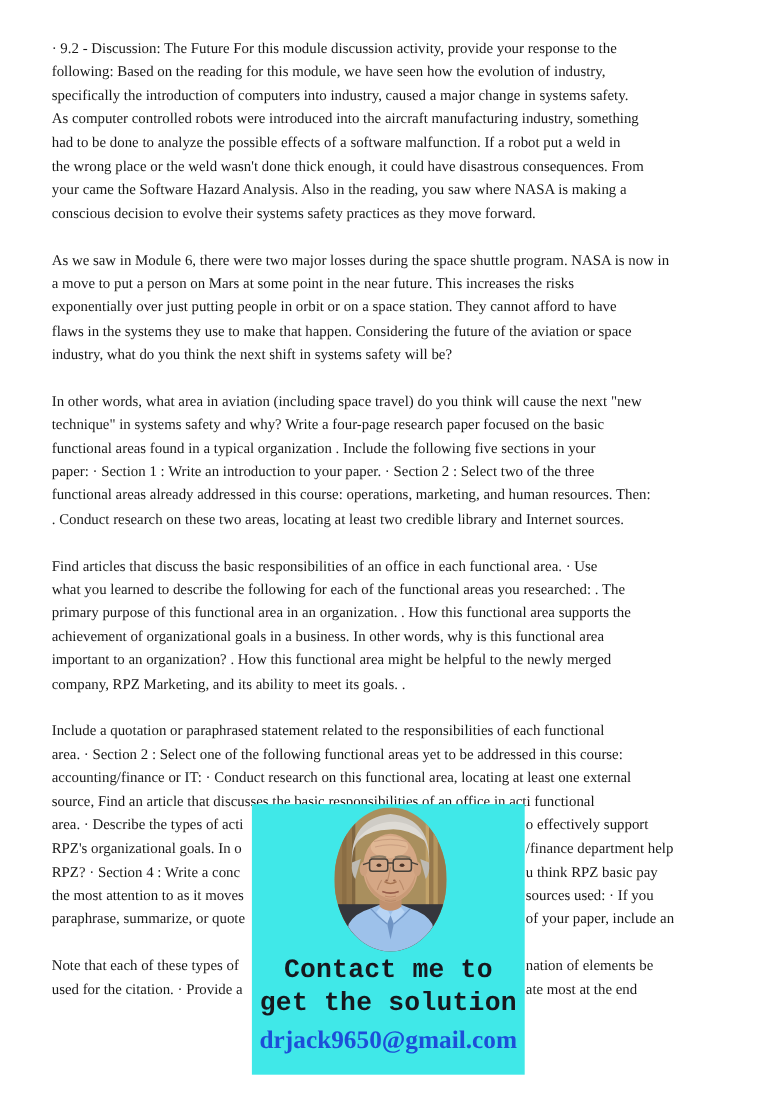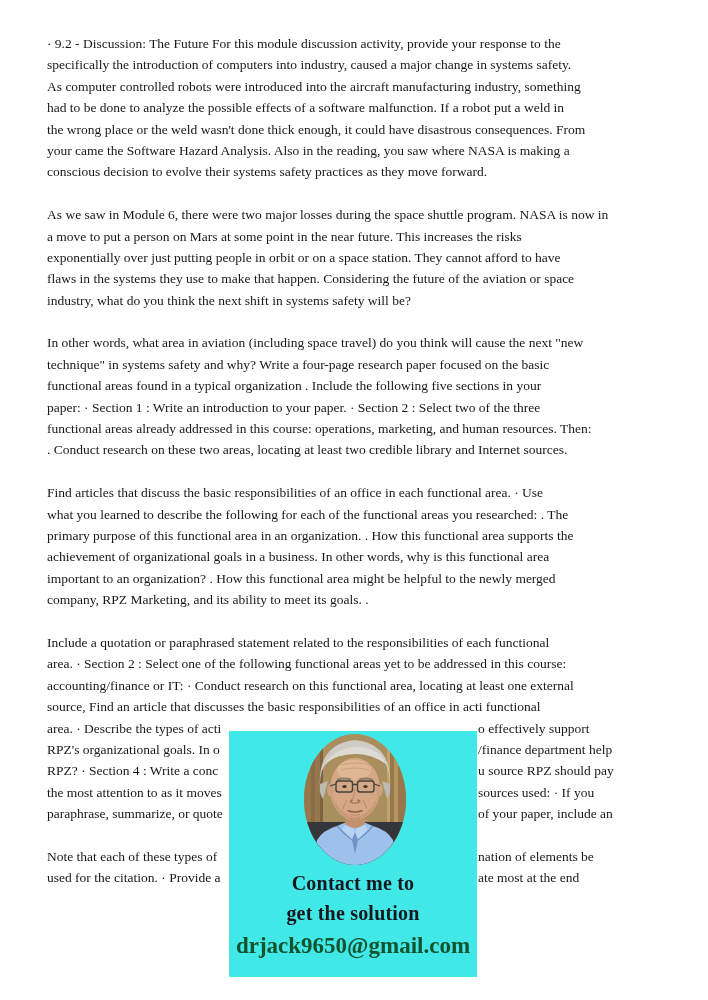--- a/index.html
+++ b/index.html
@@ -19,38 +19,39 @@
     position:absolute; left:229px; top:731px; width:248px; height:246px;
     text-align:center;
   }
   .photo {
     position:absolute; left:75px; top:3px; width:102px; height:131px;
   }
   .overlay-text {
     position:absolute; top:137px; left:0; width:100%;
   }
   .headline {
-    font-family:Liberation Serif, serif;
-    font-weight:700; font-size:20px; line-height:30px;
+    font-family:Liberation Mono, monospace;
+    font-weight:700; font-size:24px; line-height:30px;
     letter-spacing:0.2px;
   }
   .email {
     font-family:"Liberation Serif", serif;
     font-weight:700; font-size:23px; line-height:28px;
     margin-top:4px;
   }
 </style>
 </head>
 <body>
 
 <div class="page" style="background-color: rgb(255, 255, 255);">
 
   <div class="doc" style="color: rgb(24, 24, 24);">
       <div class="para">
         <div class="line">· 9.2 - Discussion: The Future For this module discussion activity, provide your response to the</div>
+        <div class="line">following: Based on the reading for this module, we have seen how the evolution of industry,</div>
         <div class="line">specifically the introduction of computers into industry, caused a major change in systems safety.</div>
         <div class="line">As computer controlled robots were introduced into the aircraft manufacturing industry, something</div>
         <div class="line">had to be done to analyze the possible effects of a software malfunction. If a robot put a weld in</div>
         <div class="line">the wrong place or the weld wasn't done thick enough, it could have disastrous consequences. From</div>
         <div class="line">your came the Software Hazard Analysis. Also in the reading, you saw where NASA is making a</div>
         <div class="line">conscious decision to evolve their systems safety practices as they move forward.</div>
       </div>
       <div class="para">
         <div class="line">As we saw in Module 6, there were two major losses during the space shuttle program. NASA is now in</div>
         <div class="line">a move to put a person on Mars at some point in the near future. This increases the risks</div>
@@ -74,21 +75,21 @@
         <div class="line">important to an organization? . How this functional area might be helpful to the newly merged</div>
         <div class="line">company, RPZ Marketing, and its ability to meet its goals. .</div>
       </div>
       <div class="para">
         <div class="line">Include a quotation or paraphrased statement related to the responsibilities of each functional</div>
         <div class="line">area. · Section 2 : Select one of the following functional areas yet to be addressed in this course:</div>
         <div class="line">accounting/finance or IT: · Conduct research on this functional area, locating at least one external</div>
         <div class="line">source, Find an article that discusses the basic responsibilities of an office in acti functional</div>
         <div class="line"><span class="frag-l">area. · Describe the types of acti</span><span class="frag-r">o effectively support</span></div>
         <div class="line"><span class="frag-l">RPZ's organizational goals. In o</span><span class="frag-r">/finance department help</span></div>
-        <div class="line"><span class="frag-l">RPZ? · Section 4 : Write a conc</span><span class="frag-r">u source RPZ should pay</span></div>
+        <div class="line"><span class="frag-l">RPZ? · Section 4 : Write a conc</span><span class="frag-r">u think RPZ basic pay</span></div>
         <div class="line"><span class="frag-l">the most attention to as it moves</span><span class="frag-r">sources used: · If you</span></div>
         <div class="line"><span class="frag-l">paraphrase, summarize, or quote</span><span class="frag-r">of your paper, include an</span></div>
       </div>
       <div class="para">
         <div class="line"><span class="frag-l">Note that each of these types of</span><span class="frag-r">nation of elements be</span></div>
         <div class="line"><span class="frag-l">used for the citation. · Provide a</span><span class="frag-r">ate most at the end</span></div>
       </div>
     </div>
 
   <div class="overlay" style="background-color: rgb(64, 232, 232);">
@@ -158,16 +159,16 @@
         <path d="M43.5,76.5 q7.5,3 15,0" stroke="#955C49" stroke-width="1.5" fill="none"></path>
         <path d="M46,80.5 q5,1.8 10,0" stroke="#C08A6B" stroke-width="1" fill="none"></path>
 
         <path d="M46,84.5 q5,2 10,0" stroke="#B98A69" stroke-width="0.9" fill="none"></path>
       </g>
     </svg>
 
     <div class="overlay-text" style="color: rgb(23, 23, 29);">
       <div class="headline">Contact me to</div>
       <div class="headline">get the solution</div>
-      <div class="email" style="color: #14532d;">drjack9650@gmail.com</div>
+      <div class="email" style="color: #1d4ed8;">drjack9650@gmail.com</div>
     </div>
   </div>
 </div>
 
 </body></html>

